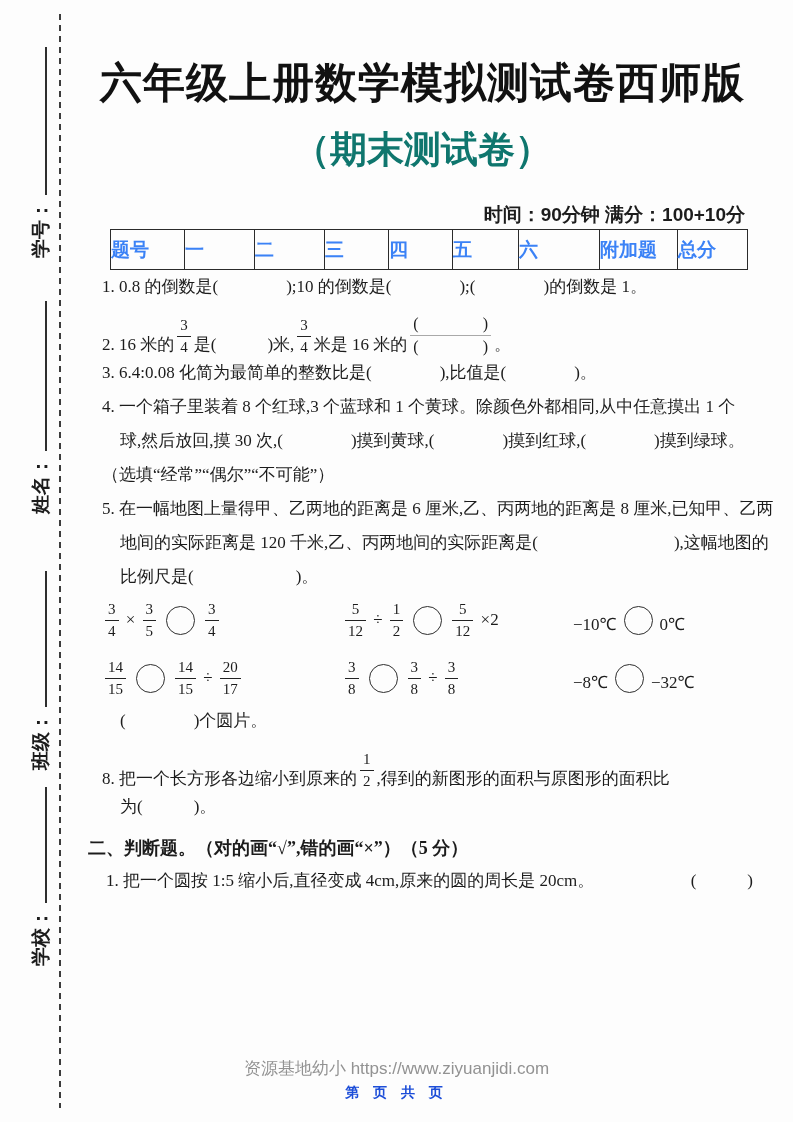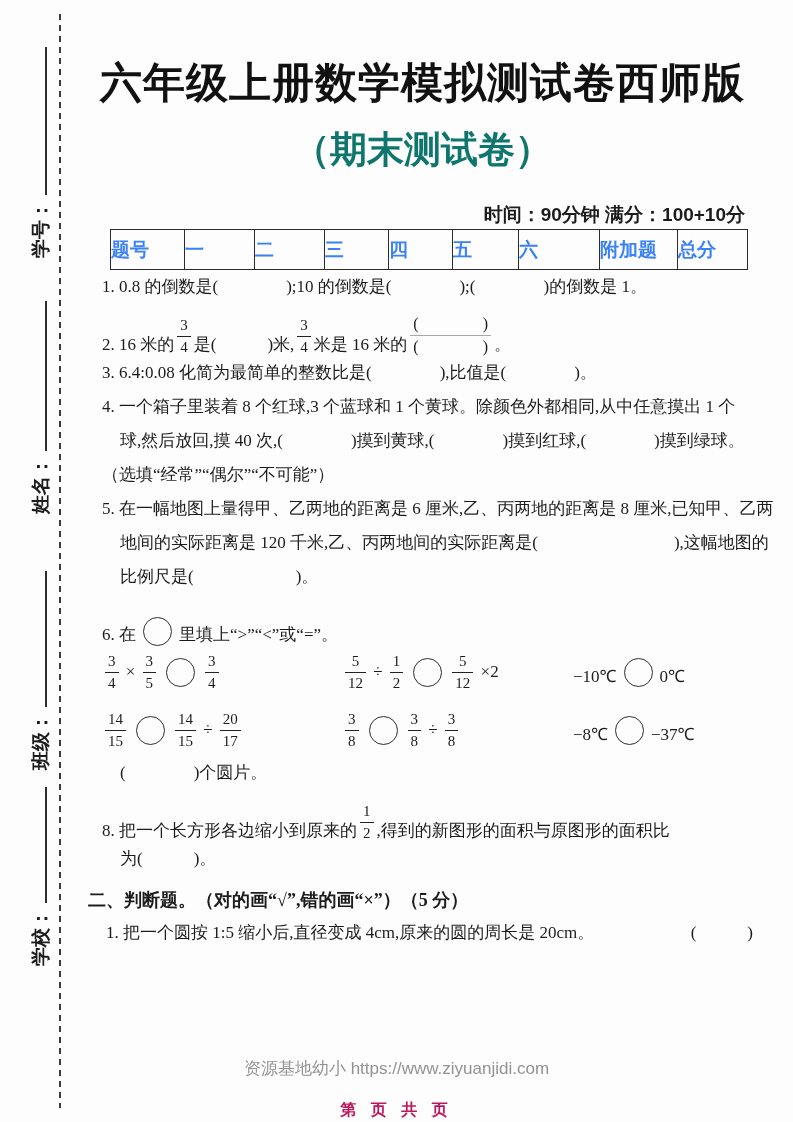--- a/index.html
+++ b/index.html
@@ -79,22 +79,22 @@
   .cmp-cell.c3 { flex:1; padding-left:6px;align-items:flex-end; }
 
   .judge { display:flex;margin-left:18px; }
   .judge .answer { margin-left:auto; padding-right:4px; }
 
   .footer { position:absolute; left:0; right:0; top:1058px; text-align:center; }
   .footer .brand {
     font-family:"Liberation Sans", sans-serif; font-size:17px; line-height:22px; color:#929292;
   }
   .footer .page-info {
-    margin-top:20px; font-family:"Liberation Sans", sans-serif; font-weight:bold;
-    font-size:16px; color:#be185d; letter-spacing:5px;
+    margin-top:4px; font-family:"Liberation Sans", sans-serif; font-weight:bold;
+    font-size:14px; color:#1d4ed8; letter-spacing:5px;
   }
 </style>
 </head>
 <body>
 
 <div class="page">
 
   <div class="cut-line"></div>
 
   <div class="side-group g1">
@@ -159,32 +159,27 @@
         <span class="tok">米是 16 米的</span>
         <span class="frac bfrac">
           <span class="num">(　　　　)</span>
           <span class="den">(　　　　)</span>
         </span>
         <span class="tok">。</span>
       </div>
     <div class="line q">3. 6.4:0.08 化简为最简单的整数比是(　　　　),比值是(　　　　)。</div>
 
     <div class="line q">4. 一个箱子里装着 8 个红球,3 个蓝球和 1 个黄球。除颜色外都相同,从中任意摸出 1 个</div>
-    <div class="line cont">球,然后放回,摸 40 次,(　　　　)摸到黄球,(　　　　)摸到红球,(　　　　)摸到绿球。</div>
+    <div class="line cont">球,然后放回,摸 30 次,(　　　　)摸到黄球,(　　　　)摸到红球,(　　　　)摸到绿球。</div>
     <div class="line q">（选填“经常”“偶尔”“不可能”）</div>
 
     <div class="line q">5. 在一幅地图上量得甲、乙两地的距离是 6 厘米,乙、丙两地的距离是 8 厘米,已知甲、乙两</div>
     <div class="line cont">地间的实际距离是 120 千米,乙、丙两地间的实际距离是(　　　　　　　　),这幅地图的</div>
     <div class="line cont">比例尺是(　　　　　　)。</div>
 
-    <div class="line-frac q">
-        <span class="tok">6. 在</span>
-        <span class="cmp-circle"></span>
-        <span class="tok">里填上“&gt;”“&lt;”或“=”。</span>
-      </div>
     <div class="cmp-row">
       <div class="cmp-cell c1">
           <span class="frac">
             <span class="num">3</span>
             <span class="den">4</span>
           </span>
           <span class="tok"> × </span>
           <span class="frac">
             <span class="num">3</span>
             <span class="den">5</span>
@@ -247,21 +242,21 @@
           </span>
           <span class="tok"> ÷ </span>
           <span class="frac">
             <span class="num">3</span>
             <span class="den">8</span>
           </span>
         </div>
       <div class="cmp-cell c3">
           <span class="tok">−8℃</span>
           <span class="cmp-circle"></span>
-          <span class="tok">−37℃</span>
+          <span class="tok">−32℃</span>
         </div>
     </div>
 
     <div class="line cont">(　　　　)个圆片。</div>
 
     <div class="line-frac q">
         <span class="tok">8. 把一个长方形各边缩小到原来的</span>
         <span class="frac">
           <span class="num">1</span>
           <span class="den">2</span>

